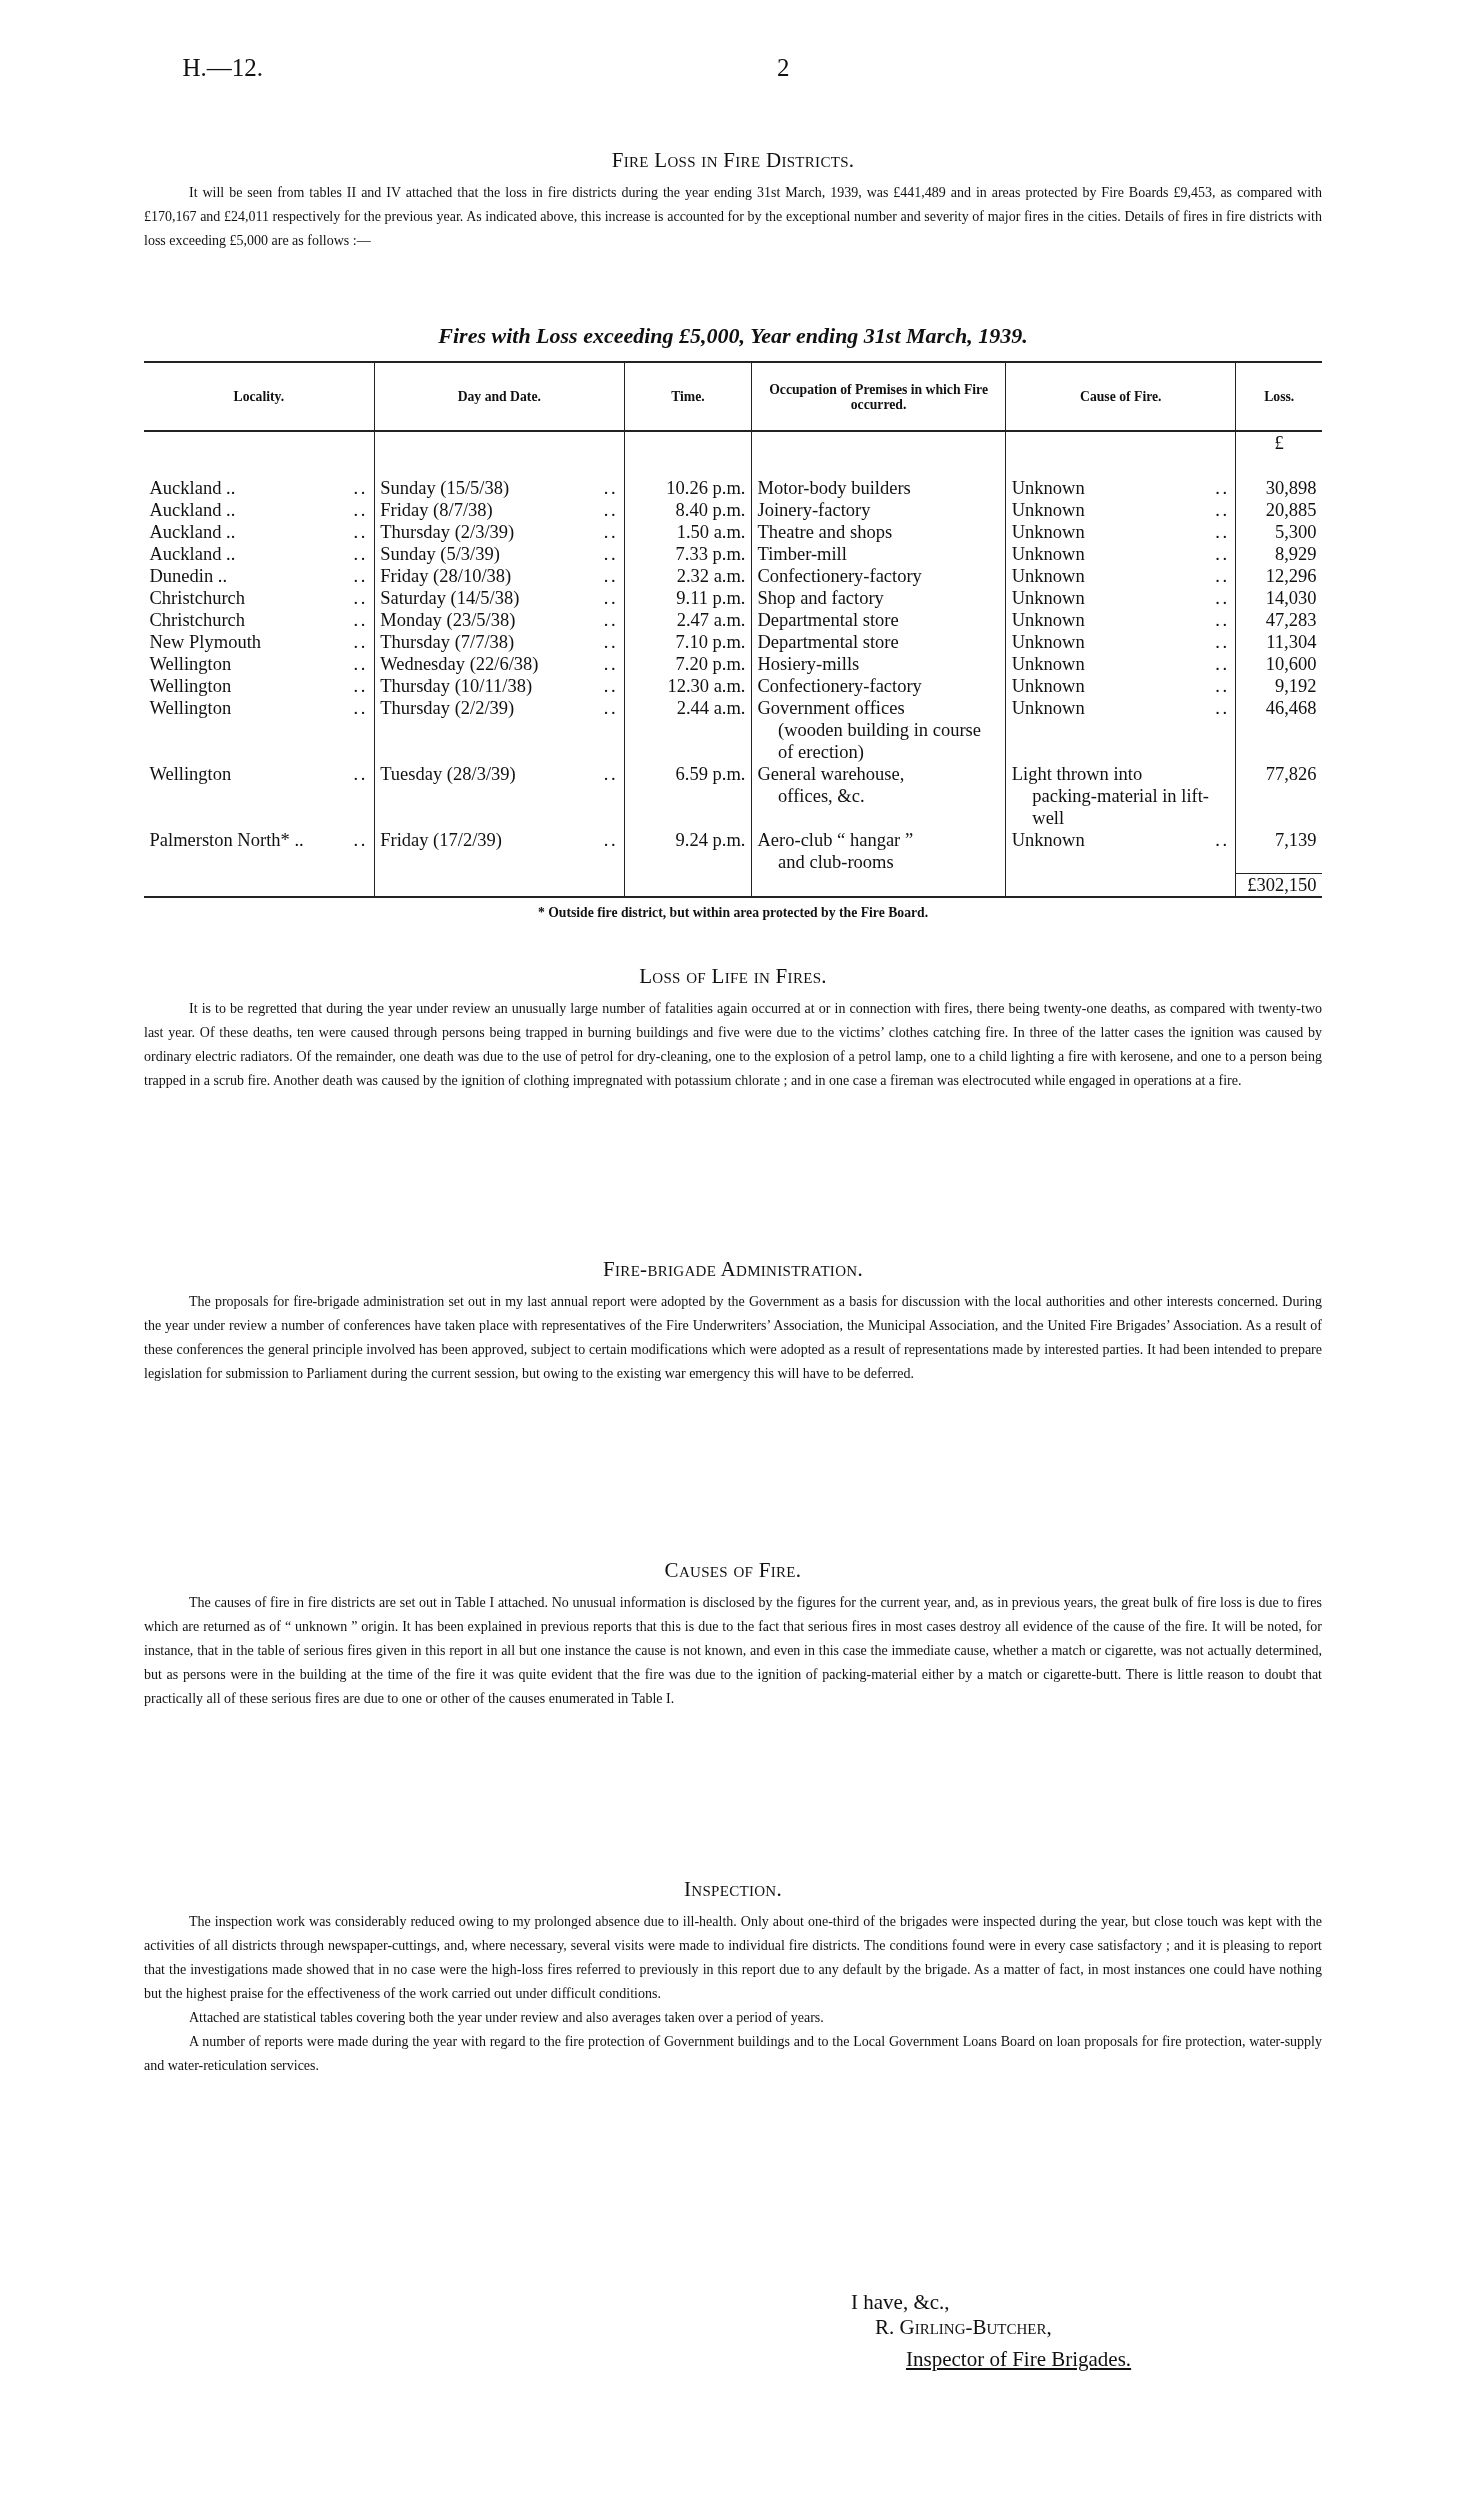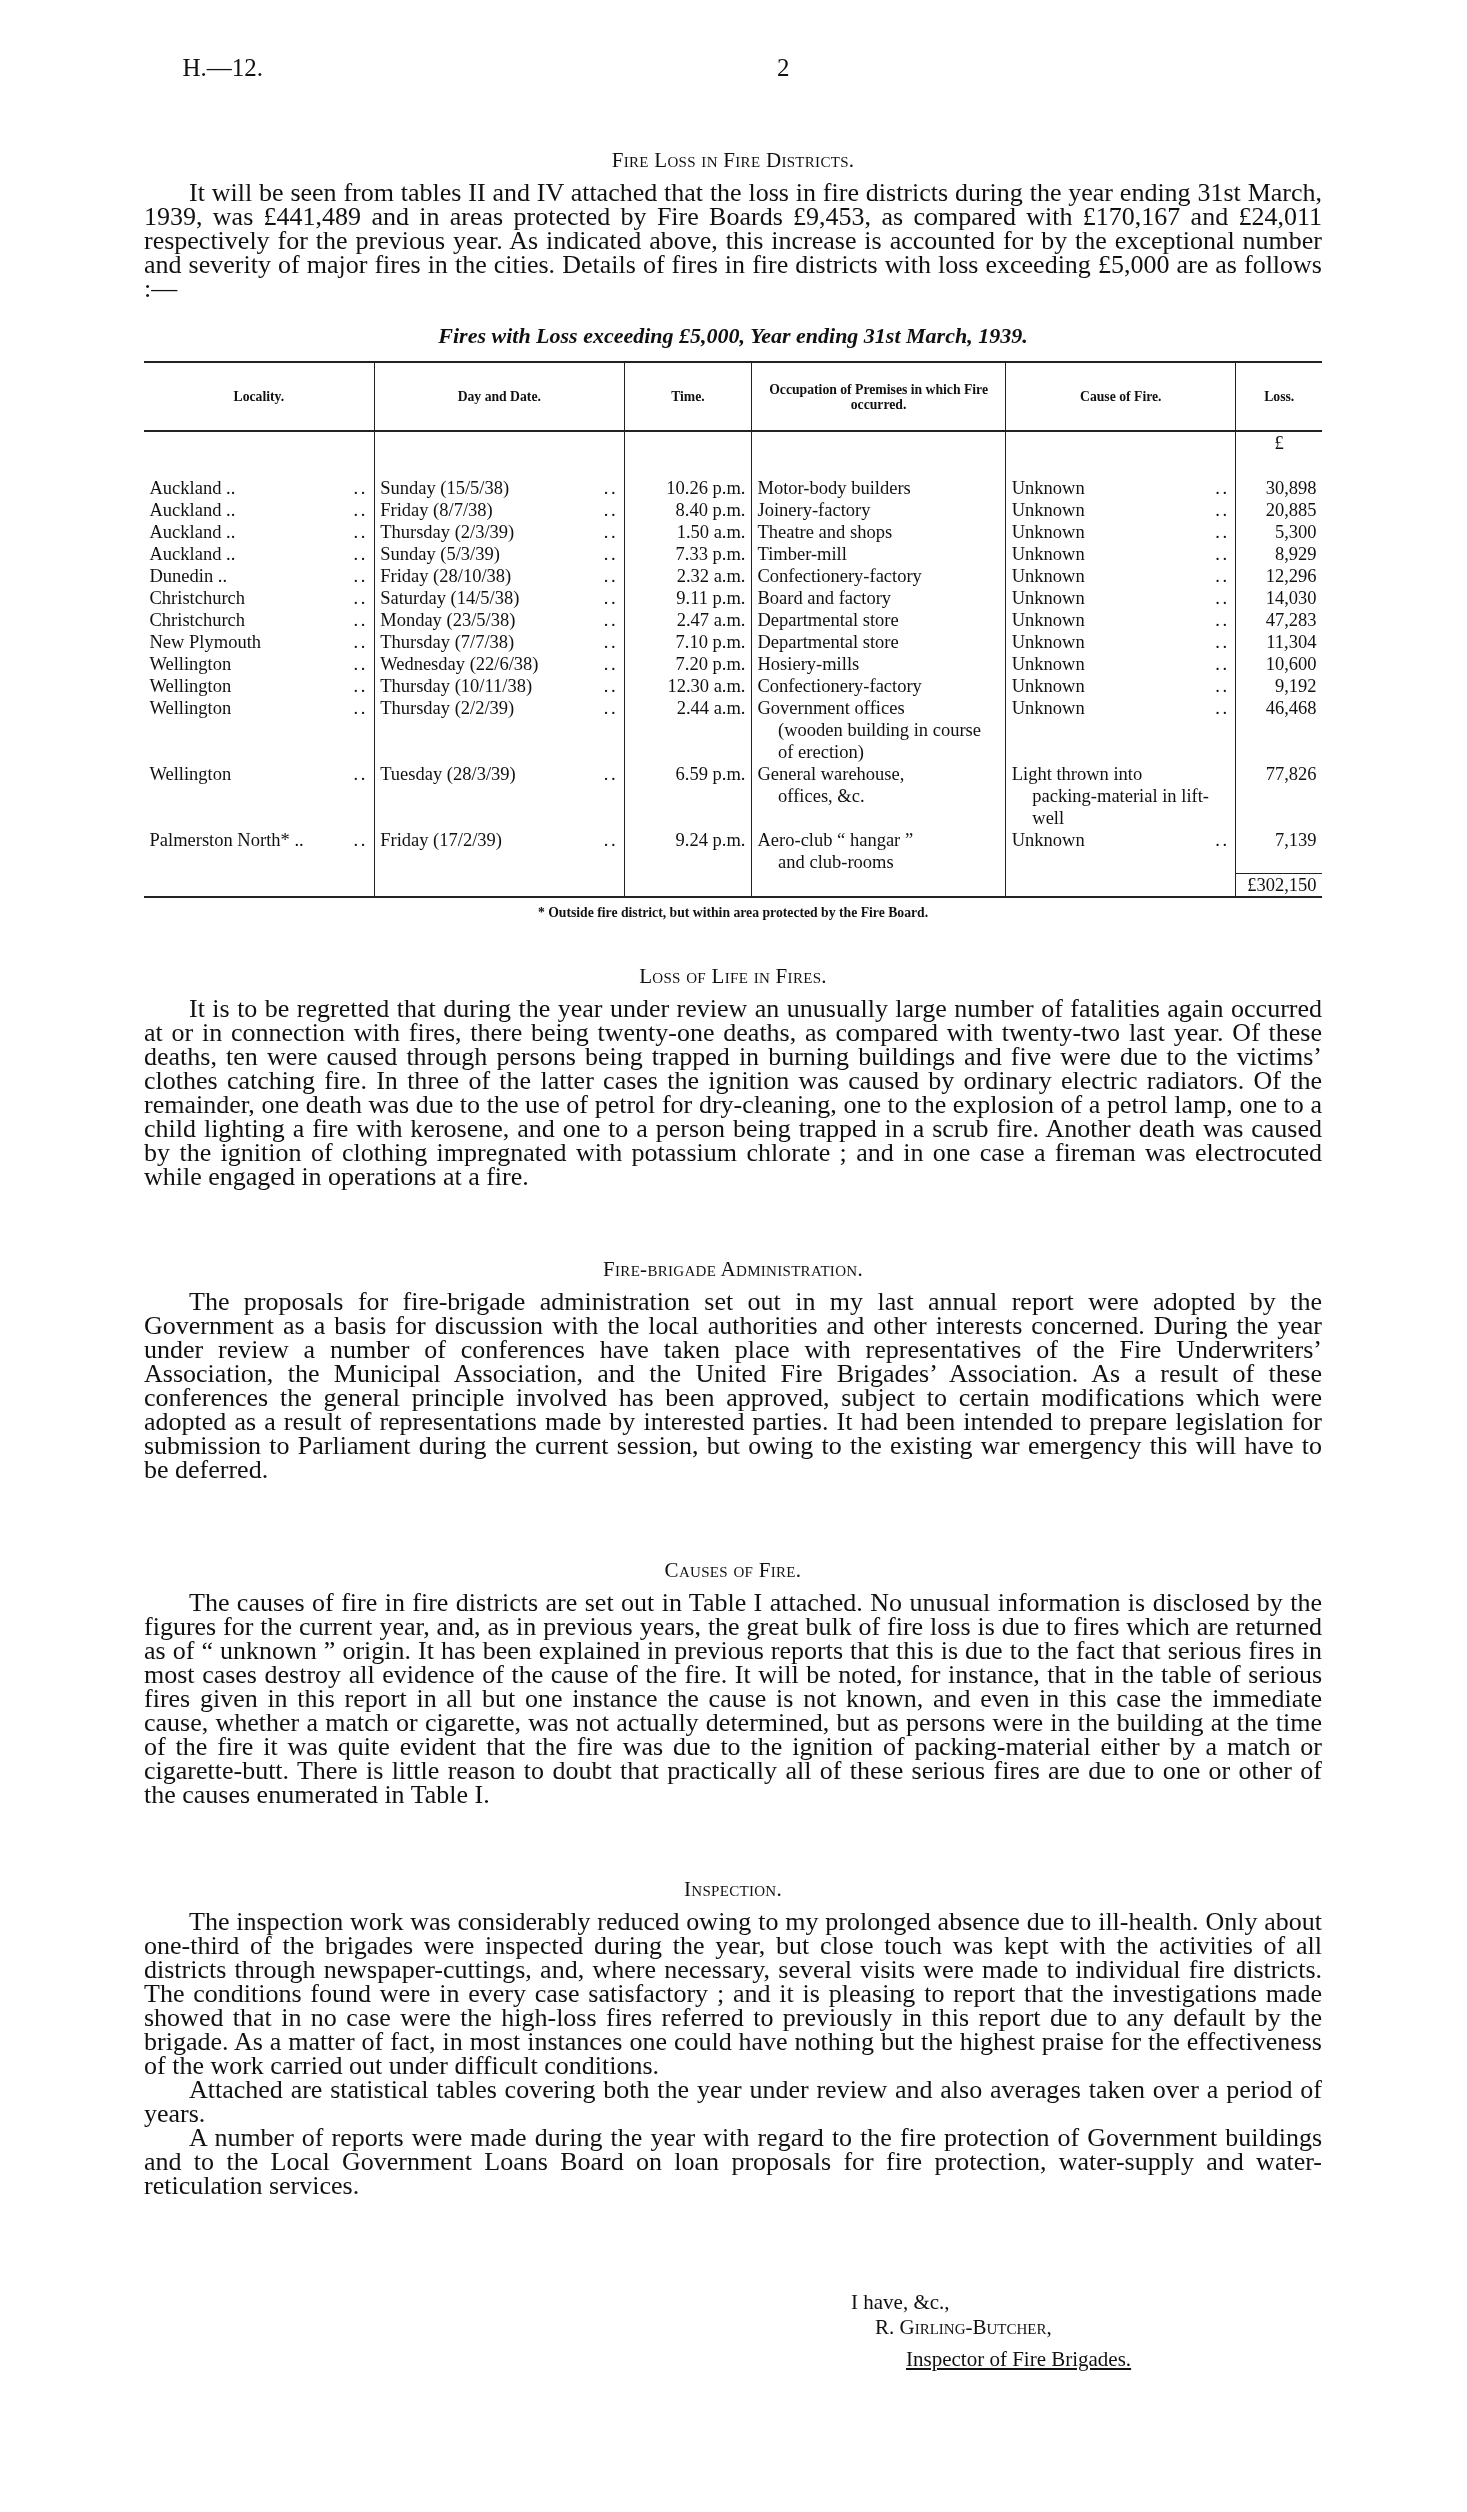--- a/index.html
+++ b/index.html
@@ -6,21 +6,21 @@
   body {
     width: 1467px; height: 2512px; position: relative; overflow: hidden;
     font-family: "Liberation Serif", "DejaVu Serif", serif; color: #111;
   }
   .page { position: absolute; left: 144px; top: 0; width: 1178px; }
   .running-head { position: absolute; top: 54px; left: 0; width: 1178px; height: 34px; font-size: 25px; margin-left: 44px; }
   .running-head .code { position: absolute; left: -5.5px; top: 0; }
   .running-head .pageno { position: absolute; left: 589px; top: 0; }
 
   .heading { text-align: center; font-variant: small-caps; font-size: 21px; letter-spacing: 0.3px; }
-  .para { font-size: 26px; line-height: 24px; text-align: justify; margin: 0; text-indent: 45px; }
+  .para { font-size: 14px; line-height: 24px; text-align: justify; margin: 0; text-indent: 45px; }
 
   .sec { position: absolute; left: 0; width: 1178px; }
 
   .table-title { text-align: center; font-style: italic; font-weight: bold; font-size: 22px; }
   table.fires { border-collapse: collapse; width: 1178px; font-size: 18.5px; line-height: 22px; }
   table.fires th { font-weight: bold; font-size: 13.7px; line-height: 15px; height: 67px; vertical-align: middle;
     border-top: 2.1px solid #222; border-bottom: 2.1px solid #222; text-align: center; padding: 0 5.5px; }
   table.fires td { vertical-align: top; padding: 0 5.5px; }
   table.fires th + th, table.fires td + td { border-left: 1px solid #222; }
   table.fires tr.last td { border-bottom: 2.1px solid #222; }
@@ -116,21 +116,21 @@
             <td><span class="dots">..</span><span>Friday (28/10/38)</span></td>
             <td class="num"><span>2.32 a.m.</span></td>
             <td><span>Confectionery-factory</span></td>
             <td><span class="dots">..</span><span>Unknown</span></td>
             <td class="num"><span>12,296</span></td>
           </tr>
           <tr>
             <td><span class="dots">..</span><span>Christchurch</span></td>
             <td><span class="dots">..</span><span>Saturday (14/5/38)</span></td>
             <td class="num"><span>9.11 p.m.</span></td>
-            <td><span>Board and factory</span></td>
+            <td><span>Shop and factory</span></td>
             <td><span class="dots">..</span><span>Unknown</span></td>
             <td class="num"><span>14,030</span></td>
           </tr>
           <tr>
             <td><span class="dots">..</span><span>Christchurch</span></td>
             <td><span class="dots">..</span><span>Monday (23/5/38)</span></td>
             <td class="num"><span>2.47 a.m.</span></td>
             <td><span>Departmental store</span></td>
             <td><span class="dots">..</span><span>Unknown</span></td>
             <td class="num"><span>47,283</span></td>

